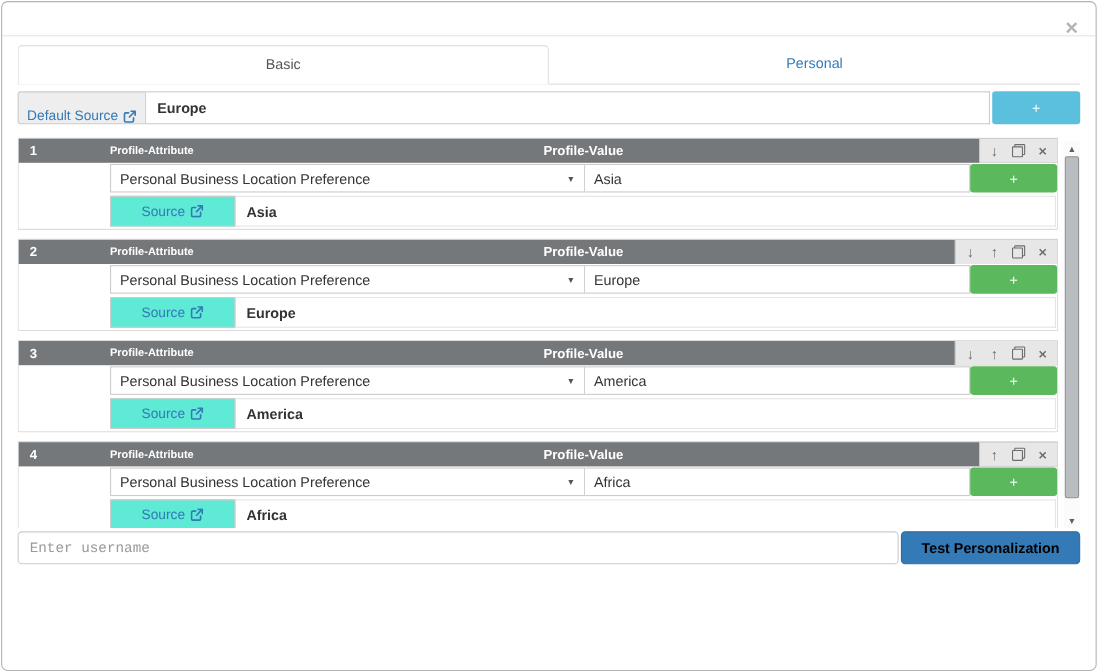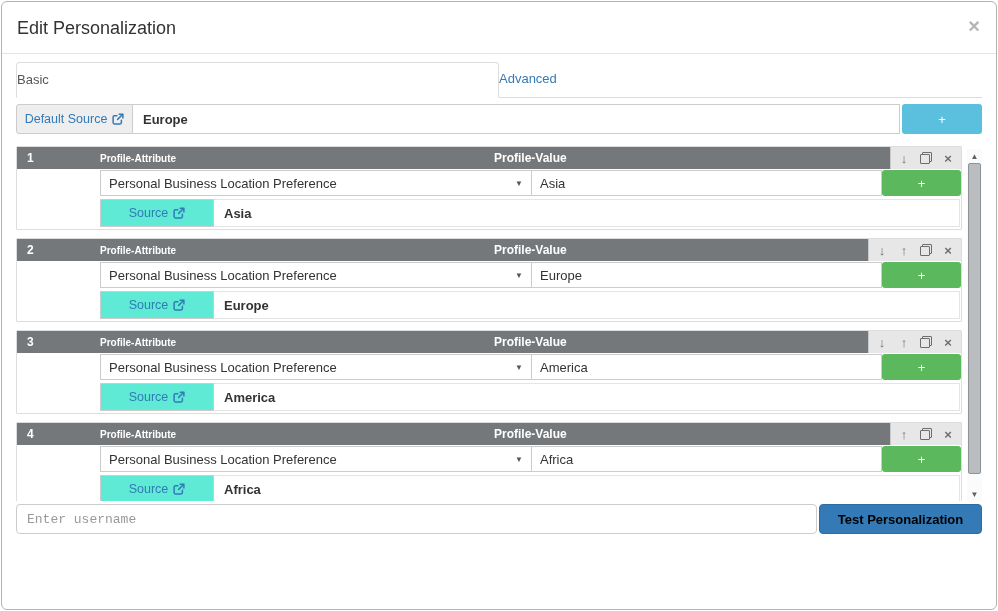--- a/index.html
+++ b/index.html
@@ -9,27 +9,27 @@
   
   .modal-header { padding:16px 15px 14px 15px; border-bottom:1px solid #e5e5e5; position:relative; }
   .modal-title { font-size:18px; font-weight:400; color:#333; }
   .close-x { position:absolute; right:16px; top:14px; font-size:20px; line-height:20px; color:#b4b4b4; font-weight:700; cursor:pointer; }
 
   
   .modal-body { flex:1; padding:8px 14px 0 14px; display:flex; flex-direction:column; }
 
   
   .tabs { display:flex; border-bottom:1px solid #ddd; margin-bottom:6px; }
-  .tab { width:50%; text-align:left; padding:9px 0 10px 0; font-size:13px; cursor:pointer; }
+  .tab { width:50%; text-align:center; padding:9px 0 10px 0; font-size:13px; cursor:pointer; }
   .tab.active { color:#555; background:#fff; border:1px solid #ddd; border-bottom:1px solid #fff; border-radius:4px 4px 0 0; margin-bottom:-1px; }
   .tab.inactive { color:var(--accent-blue,#337ab7); }
 
   
   .default-row { display:flex; align-items:stretch; height:30px; margin-bottom:12px; }
-  .default-src-btn { display:flex; align-items:center; justify-content:center; gap:5px; width:117px; background:#eee; border:1px solid #ccc; border-radius:3px 0 0 3px; color:var(--accent-blue,#337ab7); font-size:12.5px; cursor:pointer; }
+  .default-src-btn { display:flex; align-items:flex-end; justify-content:center; gap:5px; width:117px; background:#eee; border:1px solid #ccc; border-radius:3px 0 0 3px; color:var(--accent-blue,#337ab7); font-size:12.5px; cursor:pointer; }
   .default-value { flex:1; border:1px solid #ccc; border-left:none; background:#fff; font-size:13px; font-weight:700; color:#333; display:flex; align-items:center; padding-left:10px; }
   .add-btn { width:80px; border:none; border-radius:3px; color:#fff; font-size:13px; cursor:pointer; margin-left:2px; }
   .add-btn.info { background:var(--info-blue,#5bc0de); }
   .add-btn.success { background:var(--success-green,#5cb85c); width:79px; margin-left:0; border-radius:3px; }
 
   
   .rows-wrap { position:relative; height:355px; padding-right:20px; overflow:hidden; }
   .rows { height:100%; overflow:hidden; }
 
   .prow { border:1px solid #ddd; background:#fff; margin-bottom:8px; border-radius:1px; }
@@ -70,29 +70,28 @@
   .btn-accept { background:var(--accent-blue,#337ab7); border-color:#2e6da4; color:#fff; border-radius:4px 0 0 4px; }
   .btn-cancel { background:#e6e6e6; border-color:#e6e6e6; color:#333; border-radius:0 4px 4px 0; }
 
   .ext-icon { flex:0 0 auto; }
 </style>
 </head>
 <body>
 
 <div class="modal">
   <div class="modal-header">
-    <div class="modal-title">Edit Personalization</div>
     <span class="close-x">×</span>
   </div>
 
   <div class="modal-body">
 
     <div class="tabs">
       <div class="tab active">Basic</div>
-      <div class="tab inactive">Advanced</div>
+      <div class="tab inactive">Personal</div>
     </div>
 
     <div class="default-row">
       <button class="default-src-btn">
         <span>Default Source</span>
         <svg class="ext-icon" width="12" height="12" viewBox="0 0 16 16" fill="none" stroke="#337ab7" stroke-width="2" stroke-linecap="round" stroke-linejoin="round">
             <path d="M6.5 3.5H3.2c-.9 0-1.7.8-1.7 1.7v7.6c0 .9.8 1.7 1.7 1.7h7.6c.9 0 1.7-.8 1.7-1.7V9.5"></path>
             <path d="M9.5 1.5h5v5"></path>
             <path d="M14 2 7.5 8.5"></path>
           </svg>

